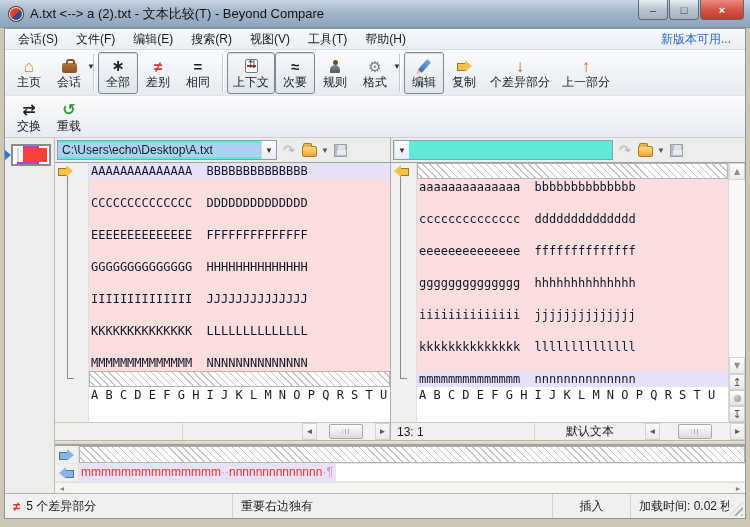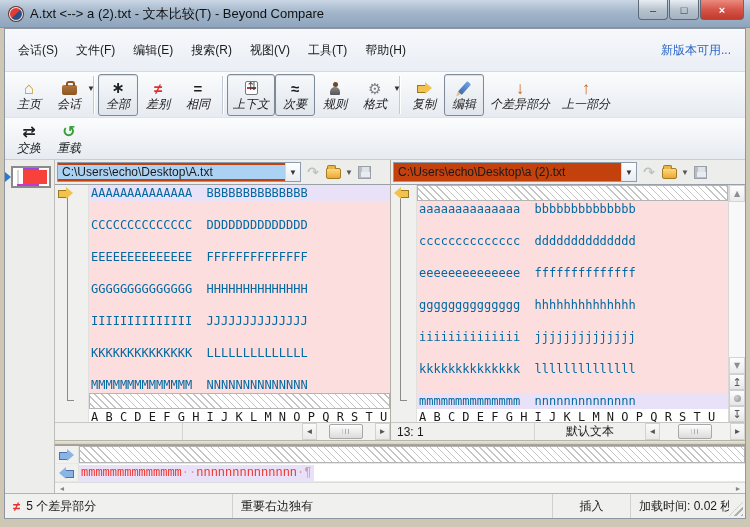--- a/index.html
+++ b/index.html
@@ -14,32 +14,32 @@
     background:linear-gradient(135deg,#e23c34 49%,#2c4f86 51%);box-shadow:0 0 0 1px #5a3030 inset, 0 0 0 2px #dfe7ef inset;}
   .title-text{flex:1;font-size:13px;color:#111;white-space:nowrap;overflow:hidden;}
   .win-btns{display:flex;gap:1px;align-self:flex-start;margin-top:0;}
   .win-btn{width:30px;height:20px;display:flex;align-items:center;justify-content:center;
     border:1px solid #5e6a77;border-top:none;border-radius:0 0 4px 4px;
     background:linear-gradient(#e8edf2,#b9c4cf 50%,#a5b2bf);font-size:11px;color:#333;cursor:default;}
   .win-btn.close{width:44px;background:linear-gradient(#eb8a7e,#d6564a 50%,#c23a2c);color:#fff;font-weight:bold;}
   
   .frame{margin:0 4px 4px;height:491px;background:#eef1f6;border:1px solid #8d96a2;display:flex;flex-direction:column;}
   
-  .menubar{height:43px;display:flex;align-items:center;background:linear-gradient(#f6f8fb,#eaeef5);
+  .menubar{height:21px;display:flex;align-items:center;background:linear-gradient(#f6f8fb,#eaeef5);
     border-bottom:1px solid #d6dbe2;padding:0 4px;}
   .menu-item{padding:3px 9px;white-space:nowrap;}
   .update-link{margin-left:auto;color:#2a66c8;padding-right:10px;white-space:nowrap;}
   
   .tbrow{display:flex;align-items:center;background:linear-gradient(#fbfcfd,#e7ebf1);padding:2px 4px;}
   .tbrow1{height:46px;border-bottom:1px solid #e0e4ea;}
   .tbrow2{height:42px;border-bottom:1px solid #c9ced6;}
   .tb-btn{display:flex;flex-direction:column;align-items:center;justify-content:center;gap:1px;
     min-width:40px;height:42px;padding:2px 5px 1px;border:1px solid transparent;border-radius:3px;white-space:nowrap;}
   .tb-btn.pressed{border:1px solid #7f8a99;background:linear-gradient(#f7f9fb,#dfe5ec);box-shadow:0 1px 1px rgba(0,0,0,.12) inset;}
-  .tb-label{font-size:12px;line-height:13px;font-style:italic;}
+  .tb-label{font-size:12px;line-height:13px;}
   .tb-dd{font-size:8px;color:#333;align-self:center;margin-top:-14px;margin-left:44px;position:absolute;}
   .tb-btn{position:relative;}
   .tb-sep{width:1px;height:38px;background:#c2c9d4;margin:0 4px;box-shadow:1px 0 0 #fff;}
   .ic{display:inline-flex;align-items:center;justify-content:center;width:20px;height:17px;font-size:14px;line-height:1;}
   .ic-home{color:#c8941a;font-size:17px;font-weight:bold;}
   .ic-case{width:15px;height:10px;background:linear-gradient(#b5773a,#8a5424);border-radius:2px;position:relative;margin-top:4px;}
   .ic-case::before{content:"";position:absolute;top:-4px;left:4px;width:5px;height:3px;border:2px solid #8a5424;border-bottom:none;border-radius:3px 3px 0 0;}
   .ic-ast{font-weight:bold;font-size:16px;color:#222;}
   .ic-neq{color:#e03030;font-weight:bold;font-size:15px;}
   .ic-eq{font-weight:bold;font-size:15px;}
@@ -77,21 +77,21 @@
   .thumb .pl2{position:absolute;left:4px;bottom:0;right:10px;height:2px;background:#c23ad0;}
   .thumb .vline{position:absolute;left:4px;top:2px;width:2px;bottom:2px;background:#d8d8d8;}
   .view-marker{position:absolute;top:12px;left:0;width:0;height:0;border-top:5px solid transparent;border-bottom:5px solid transparent;border-left:6px solid #2a7ad4;}
   .panes{flex:1;display:flex;flex-direction:column;min-width:0;}
   .panes-row{flex:1;display:flex;min-height:0;}
   .pane{display:flex;flex-direction:column;min-width:0;}
   .pane.left{width:336px;border-right:1px solid #b0aea4;}
   .pane.right{flex:1;}
   
   .path-row{height:24px;display:flex;align-items:center;gap:4px;padding:2px 3px 2px 2px;background:#ededec;}
-  .combo{flex:0 0 auto;width:244px;height:20px;display:flex;align-items:center;border:1px solid #8a9cb0;background:#c2410c;}
+  .combo{flex:0 0 auto;width:220px;height:20px;display:flex;align-items:center;border:1px solid #8a9cb0;background:#5eead4;}
   .combo .val{flex:1;padding:0 4px;white-space:nowrap;overflow:hidden;font-size:12px;}
   .combo.selected .val{background:#abd2f3;}
   .combo .dd{width:15px;height:100%;display:flex;align-items:center;justify-content:center;font-size:8px;color:#333;border-left:1px solid #d0d8e0;background:linear-gradient(#fefefe,#e8ecf1);}
   .mini-ic{display:inline-flex;align-items:center;justify-content:center;width:16px;height:16px;}
   .ic-refresh{color:#bcc1c6;font-size:14px;font-weight:bold;}
   .ic-folder{width:15px;height:11px;background:linear-gradient(#ffd97a,#e8a93c);border:1px solid #a87c1e;border-radius:1px 2px 2px 2px;position:relative;margin-top:3px;}
   .ic-folder::before{content:"";position:absolute;top:-4px;left:0;width:7px;height:3px;background:#e8b54a;border:1px solid #a87c1e;border-bottom:none;border-radius:2px 2px 0 0;}
   .dd-sm{font-size:8px;color:#555;}
   .ic-save{width:13px;height:13px;background:#b8bdc4;border:1px solid #9aa0a8;position:relative;}
   .ic-save::before{content:"";position:absolute;left:3px;top:0;width:7px;height:5px;background:#dfe3e8;}
@@ -104,21 +104,21 @@
   .gutter .c-arrow{left:2px;}
   .bracket{position:absolute;width:7px;border-left:1px solid #8a8a8a;}
   .bracket.bot{border-bottom:1px solid #8a8a8a;}
   .bracket.top{border-top:1px solid #8a8a8a;}
   .lines{flex:1;min-width:0;overflow:hidden;background:#fff;}
   .row{height:16px;line-height:16px;overflow:hidden;}
   .row-diff{background:#fcdede;}
   .row-current{background:#e9e1f7;}
   .row-same{background:#fff;}
   .row-gap{background:#fff repeating-linear-gradient(45deg,#ffffff 0 4px,#c4c4c4 4px 5px);box-shadow:0 0 0 1px #b4b4b4 inset;}
-  .code{font-family:"DejaVu Sans Mono","Liberation Mono",monospace;font-size:12px;color:#0369a1;white-space:pre;padding-left:2px;display:inline-block;}
+  .code{font-family:"DejaVu Sans Mono","Liberation Mono",monospace;font-size:12px;color:#0f172a;white-space:pre;padding-left:2px;display:inline-block;}
   .row-same .code{color:#1a1a1a;}
   .vscroll{flex:0 0 17px;display:flex;flex-direction:column;background:#f6f6f6;border-left:1px solid #d8d8d8;font-family:"DejaVu Sans",sans-serif;}
   .sbtn{height:17px;display:flex;align-items:center;justify-content:center;font-size:8px;color:#8a8f96;background:linear-gradient(#fdfdfd,#ebebeb);border:1px solid #d5d5d5;}
   .strack{flex:1;background:#f8f8f8;}
   .navbtn{height:16px;display:flex;align-items:center;justify-content:center;font-size:11px;color:#555;background:linear-gradient(#fdfdfd,#e6e6e6);border:1px solid #cfcfcf;}
   .dotbtn{width:7px;height:7px;border-radius:50%;background:radial-gradient(circle at 35% 35%,#cfcfcf,#8f8f8f);}
   
   .strip{height:18px;display:flex;align-items:center;background:#f0f0ef;border-top:1px solid #c6c6c2;font-size:12px;}
   .strip .seg{height:100%;display:flex;align-items:center;padding:0 6px;border-right:1px solid #d4d4d0;white-space:nowrap;overflow:hidden;}
   .hscroll{display:flex;align-items:center;height:100%;margin-left:auto;}
@@ -129,21 +129,21 @@
   .hthumb::after{content:"";position:absolute;left:50%;top:4px;bottom:4px;width:7px;transform:translateX(-50%);
     background:repeating-linear-gradient(90deg,#b0b0b0 0 1px,transparent 1px 3px);}
   
   .splitter{height:5px;background:linear-gradient(#e9e6dc,#d5d1c2);border-top:1px solid #b8b4a6;border-bottom:1px solid #a8a49a;}
   .detail{background:#fff;border-top:1px solid #9aa0a8;}
   .det-row{height:18px;display:flex;border-bottom:1px solid #e8e8e8;}
   .det-gutter{position:relative;flex:0 0 24px;background:#f0f0ef;border-right:1px solid #e0e0de;}
   .det-gutter .c-arrow{top:3px;left:3px;}
   .det-content{flex:1;min-width:0;overflow:hidden;line-height:17px;}
   .det-content.hatch{background:#fff repeating-linear-gradient(45deg,#ffffff 0 4px,#c4c4c4 4px 5px);box-shadow:0 0 0 1px #b4b4b4 inset;}
-  .det-text{display:inline-block;background:#e9e1f7;font-family:Liberation Mono, monospace;font-size:12px;color:#f0342c;white-space:pre;padding:0 3px 0 2px;height:100%;}
+  .det-text{display:inline-block;background:#e9e1f7;font-family:Liberation Sans, sans-serif;font-size:12px;color:#f0342c;white-space:pre;padding:0 3px 0 2px;height:100%;}
   .ws-mark{color:#d898b8;}
   .det-hscroll{height:11px;display:flex;align-items:center;background:#f4f4f2;border-top:1px solid #ddd;}
   .det-harrow{width:14px;height:100%;display:flex;align-items:center;justify-content:center;font-size:7px;color:#888;}
   .det-htrack{flex:1;height:100%;}
   
   .statusbar{height:25px;display:flex;align-items:center;background:#f0f0ee;border-top:1px solid #b4b4b0;font-size:12px;}
   .sb-seg{height:100%;display:flex;align-items:center;padding:0 8px;border-right:1px solid #d0d0cc;white-space:nowrap;overflow:hidden;}
   .sb-neq{color:#e03030;font-weight:bold;margin-right:6px;font-size:13px;}
   .sb-grip{width:14px;height:14px;margin:auto 2px 2px auto;align-self:flex-end;
     background:repeating-linear-gradient(135deg,transparent 0 3px,#b0b0ac 3px 5px);
@@ -220,31 +220,31 @@
             <span class="ic-person"></span>
           </span>
           <span class="tb-label">规则</span>
         </span>
         <span class="tb-btn">
           <span class="ic ic-gear">⚙</span>
           <span class="tb-label">格式</span>
           <span class="tb-dd">▼</span>
         </span>
         <span class="tb-sep"></span>
-        <span class="tb-btn">
-          <span class="ic">
-            <span class="c-arrow arrow-right gold"></span>
-          </span>
-          <span class="tb-label">复制</span>
-        </span>
         <span class="tb-btn pressed">
           <span class="ic">
             <span class="ic-pencil"></span>
           </span>
           <span class="tb-label">编辑</span>
+        </span>
+        <span class="tb-btn">
+          <span class="ic">
+            <span class="c-arrow arrow-right gold"></span>
+          </span>
+          <span class="tb-label">复制</span>
         </span>
         <span class="tb-btn">
           <span class="ic ic-down">↓</span>
           <span class="tb-label">个差异部分</span>
         </span>
         <span class="tb-btn">
           <span class="ic ic-up">↑</span>
           <span class="tb-label">上一部分</span>
         </span>
       </div>
@@ -320,21 +320,20 @@
                     <span class="hthumb"></span>
                   </span>
                 <span class="harrow">►</span>
               </span>
             </div>
           </div>
 
           <div class="pane right">
             <div class="path-row">
               <span class="combo">
-                <span class="val">C:\Users\echo\Desktop\a (2).txt</span>
                 <span class="dd">▼</span>
               </span>
               <span class="mini-ic ic-refresh">↷</span>
               <span class="mini-ic">
                   <span class="ic-folder"></span>
                 </span>
               <span class="dd-sm">▼</span>
               <span class="mini-ic">
                   <span class="ic-save"></span>
                 </span>

